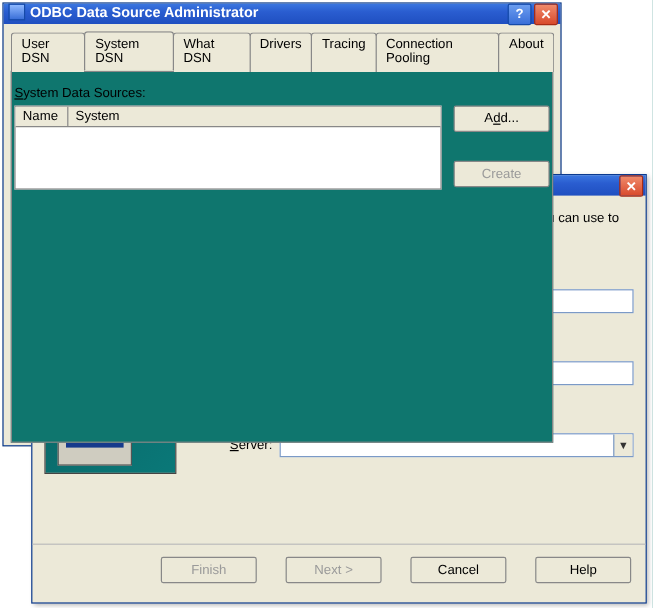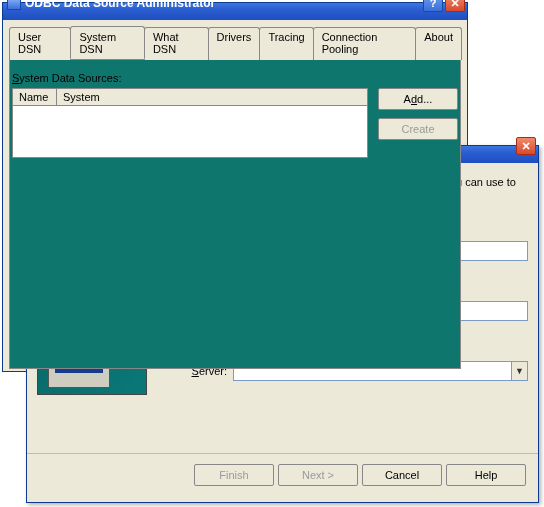--- a/index.html
+++ b/index.html
@@ -21,21 +21,20 @@
     left: 2px; top: 2px;
     width: 466px; height: 370px;
     border: 1px solid #0b3a8f;
     background: #ece9d8;
   }
   .titlebar {
     height: 16px;
     background: linear-gradient(#3b77e0, #2a5dd0 40%, #1f4fc0);
     color: #fff;
     display: flex;
-    align-items: center;
     padding: 0 2px 17px 4px;
     font-weight: bold;
     font-size: 12px;
   }
   .titlebar .tb-icon {
     width: 14px; height: 14px; margin-right: 4px;
     background: linear-gradient(#8fb9ff,#3a6fd8);
     border: 1px solid #154aa8;
   }
   .titlebar .tb-title { flex: 1; }
@@ -79,21 +78,21 @@
   .tp-table-header {
     display: flex;
     background: #ece9d8;
     border-bottom: 1px solid #888;
   }
   .tp-th {
     padding: 2px 6px;
     border-right: 1px solid #888;
   }
   .tp-th:first-child { width: 44px; }
-  .tp-btncol { display: flex; flex-direction: column; gap: 8px; }
+  .tp-btncol { display: flex; flex-direction: column; gap: 24px; }
   .winbtn {
     width: 80px; height: 22px;
     border: 1px solid #888;
     background: #ece9d8;
     text-align: center;
     line-height: 20px;
     border-radius: 2px;
   }
   .winbtn.disabled { color: #9a9a9a; }
   .underline-letter { text-decoration: underline; }
@@ -169,21 +168,21 @@
   .combofield .combo-val { flex:1; }
   .combofield .combo-arrow {
     width:16px; background:#ece9d8; border-left:1px solid #7b9ac7;
     display:flex;align-items:center;justify-content:center;font-size:9px;color:#333;
   }
 
   .wiz-footer {
     border-top: 1px solid #bbb;
     height: 42px;
     display:flex; align-items:center; justify-content:flex-end;
-    gap: 4px; padding: 0 12px;
+    gap: 24px; padding: 0 12px;
   }
   .wizbtn {
     width: 80px; height: 22px;
     border: 1px solid #888;
     background: #ece9d8;
     border-radius: 2px;
     text-align:center; line-height:20px;
   }
   .wizbtn.disabled { color:#9a9a9a; }
 </style>

